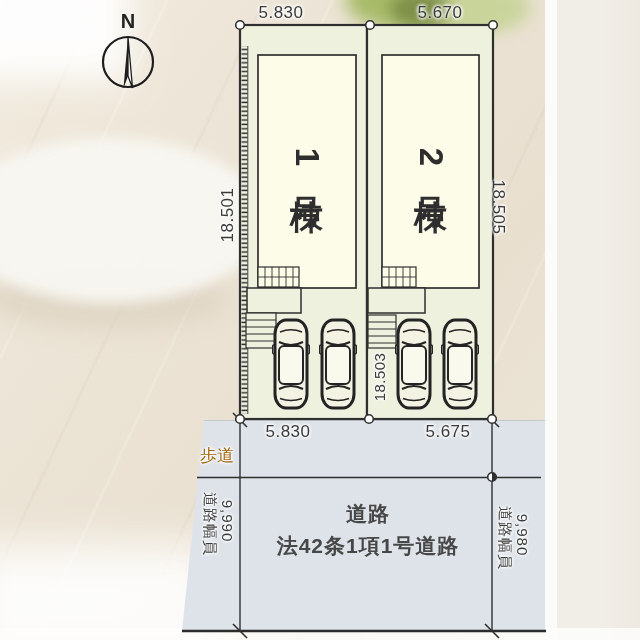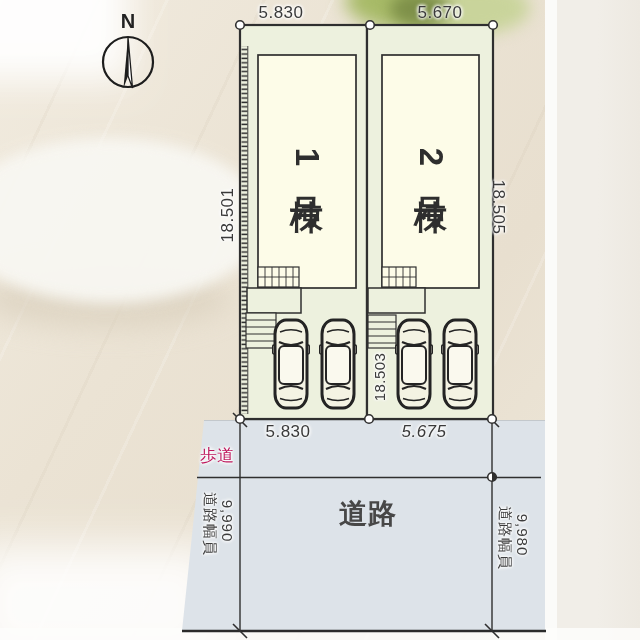--- a/index.html
+++ b/index.html
@@ -25,22 +25,22 @@
   
   .lbl{position:absolute;z-index:3;white-space:nowrap;color:#3a3a3a;
        text-shadow:0 0 3px #fff,0 0 3px #fff,0 0 4px #fff,0 0 4px #fff;
        transform:translate(-50%,-50%);}
   .dim{font-size:17px;font-weight:500;letter-spacing:.5px;}
   .dim-sm{font-size:15px;font-weight:500;letter-spacing:.4px;}
   .rot90{transform:translate(-50%,-50%) rotate(90deg);}
   .rot270{transform:translate(-50%,-50%) rotate(-90deg);}
   .unit{writing-mode:vertical-rl;font-size:33px;font-weight:600;color:#2e2e2e;
         line-height:1;letter-spacing:4px;text-shadow:none;}
-  .jp{font-size:17px;font-weight:500;color:#be185d;}
-  .roadline{font-size:28px;font-weight:600;color:#474747;letter-spacing:1px;text-shadow:none;}
+  .jp{font-size:17px;font-weight:500;color:#a16207;}
+  .roadline{font-size:21px;font-weight:600;color:#474747;letter-spacing:1px;text-shadow:none;}
   .north{font-size:20px;font-weight:600;color:#222;text-shadow:none;}
   .vlabel{font-size:15px;font-weight:500;color:#3c3c3c;letter-spacing:1px;}
 </style>
 </head>
 <body>
 
 <div id="stage">
 
   <div class="photo-base"></div>
   <div class="photo-stripes"></div>
@@ -136,27 +136,28 @@
   <div class="lbl north" style="left:128px;top:21px;">N</div>
 
   <div class="lbl dim" style="left:281px;top:13px;">5.830</div>
   <div class="lbl dim" style="left:432px;top:13px;padding-left:16px;">5.670</div>
 
   <div class="lbl dim rot270" style="left:228px;top:215px;">18.501</div>
   <div class="lbl dim rot90" style="left:498px;top:207px;">18.505</div>
   <div class="lbl dim-sm rot270" style="left:379px;top:377px;">18.503</div>
 
   <div class="lbl dim" style="left:288px;top:432px;">5.830</div>
-  <div class="lbl dim" style="left:424px;top:432px;font-style:italic;">5.675</div>
+  <div class="lbl dim" style="left:448px;top:432px;">5.675</div>
 
   <div class="lbl unit" style="left:307px;top:163px;">1号棟</div>
   <div class="lbl unit" style="left:431px;top:163px;">2号棟</div>
 
   <div class="lbl jp" style="left:217px;top:455px;">歩道</div>
 
   <div class="lbl vlabel rot90" style="left:209px;top:524px;">道路幅員</div>
   <div class="lbl vlabel rot90" style="left:227px;top:521px;">9,990</div>
   <div class="lbl vlabel rot90" style="left:504px;top:538px;">道路幅員</div>
   <div class="lbl vlabel rot90" style="left:522px;top:535px;">9,980</div>
 
   <div class="lbl roadline" style="left:368px;top:514px;">道路</div>
+  <div class="lbl roadline" style="left:368px;top:546px;">法42条1項1号道路</div>
 
 </div>
 
 </body></html>

